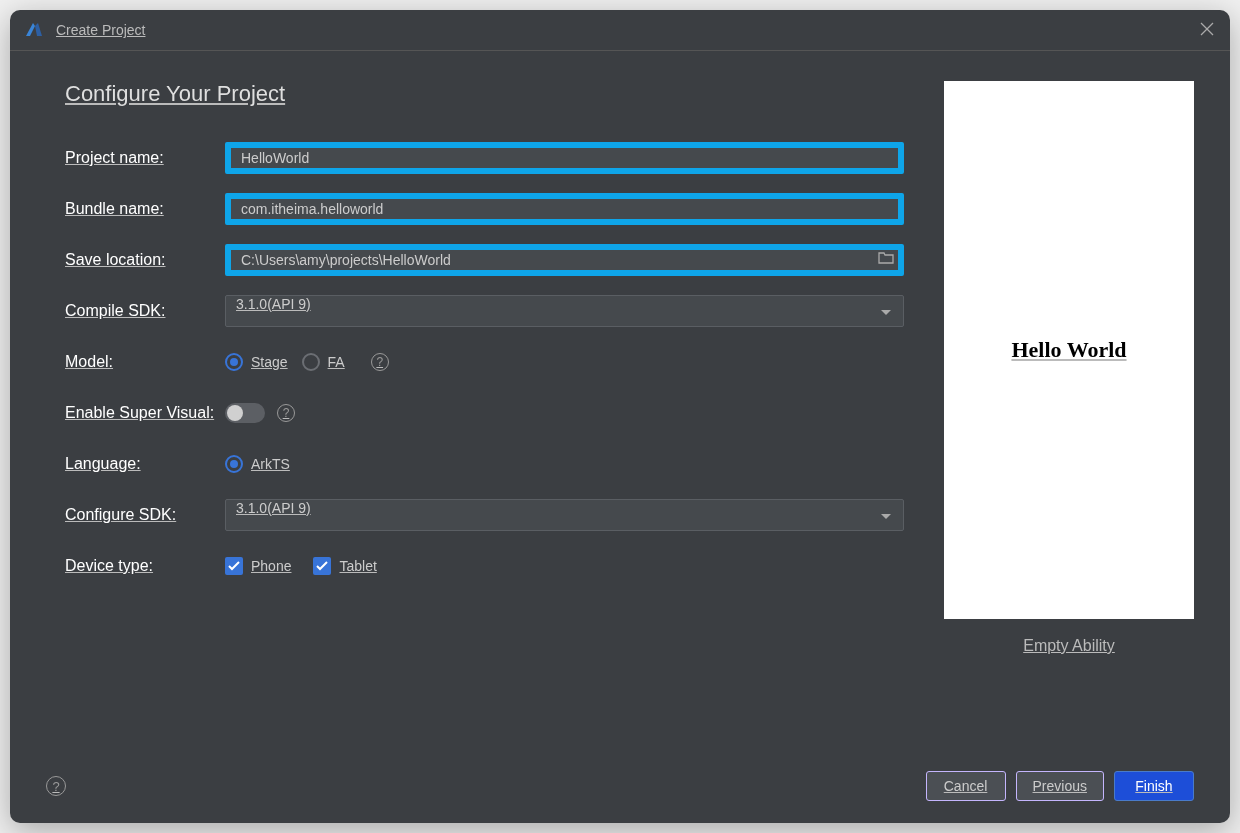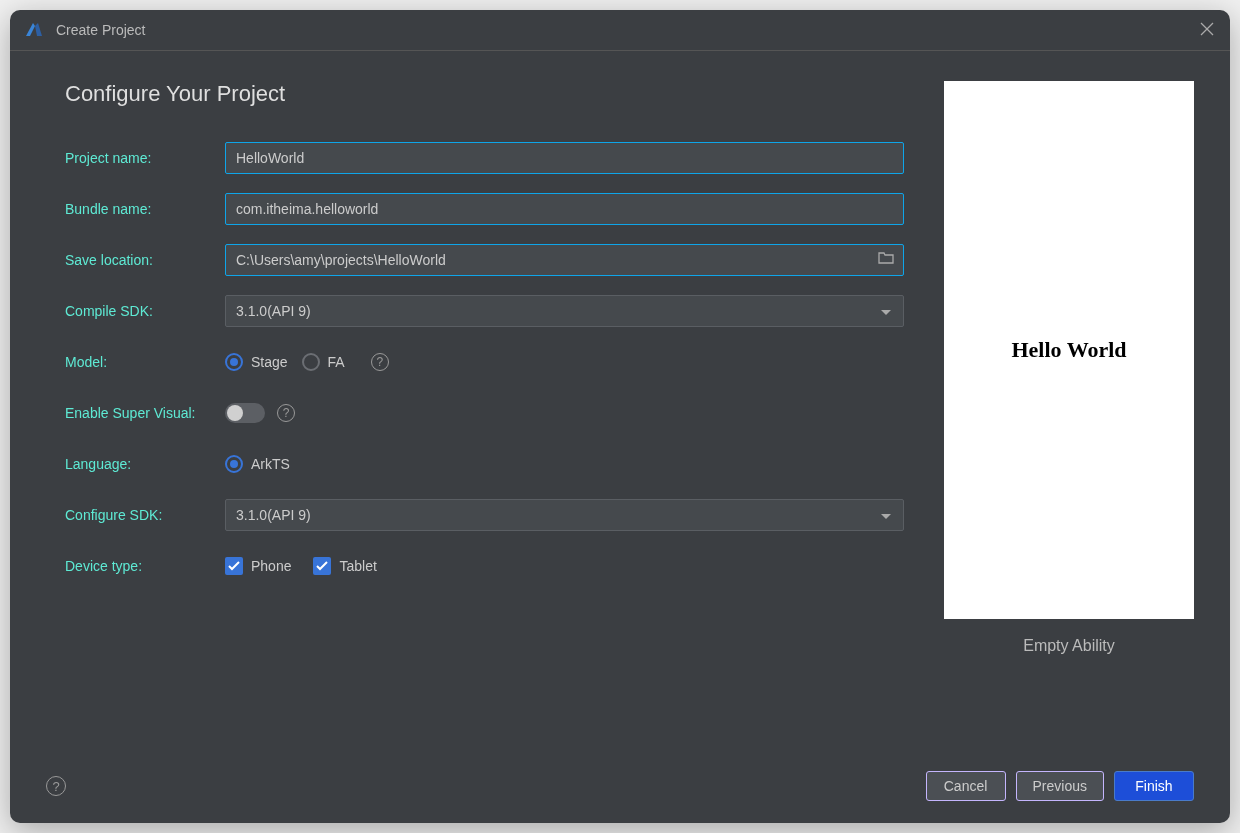--- a/index.html
+++ b/index.html
@@ -19,20 +19,21 @@
     .dialog {
       width: 1220px;
       height: 813px;
       background: #3b3e42;
       border-radius: 10px;
       box-shadow: 0 8px 32px rgba(0,0,0,0.3);
       display: flex;
       flex-direction: column;
       overflow: hidden;
       color: #bbbbbb;
+      text-decoration: underline;
     }
     .titlebar {
       display: flex;
       align-items: center;
       padding: 10px 14px;
       border-bottom: 1px solid #555;
       position: relative;
     }
     .app-icon {
       width: 20px;
@@ -75,32 +76,32 @@
       margin-bottom: 35px;
     }
     .form-row {
       display: flex;
       align-items: center;
       margin-bottom: 19px;
       min-height: 32px;
     }
     .form-label {
       width: 160px;
-      font-size: 14px;
-      color: #5eead4;
+      font-size: 16px;
+      color: #ffffff;
     }
     .form-input {
       flex: 1;
       max-width: 700px;
     }
     .text-input {
       width: 100%;
       height: 32px;
       background: #45494d;
-      border: 1px solid #0ea5e9;
+      border: 6px solid #0ea5e9;
       border-radius: 2px;
       padding: 0 10px;
       color: #cccccc;
       font-size: 14px;
       outline: none;
     }
     .input-with-icon {
       position: relative;
     }
     .input-with-icon .text-input {
@@ -117,21 +118,21 @@
       width: 100%;
       height: 32px;
       background: #45494d;
       border: 1px solid #5a5e63;
       border-radius: 2px;
       padding: 0 10px;
       color: #cccccc;
       font-size: 14px;
       position: relative;
       display: flex;
-      align-items: center;
+      align-items: flex-start;
       cursor: pointer;
     }
     .select-arrow {
       position: absolute;
       right: 12px;
       top: 50%;
       transform: translateY(-50%);
     }
     .radio-group {
       display: flex;

